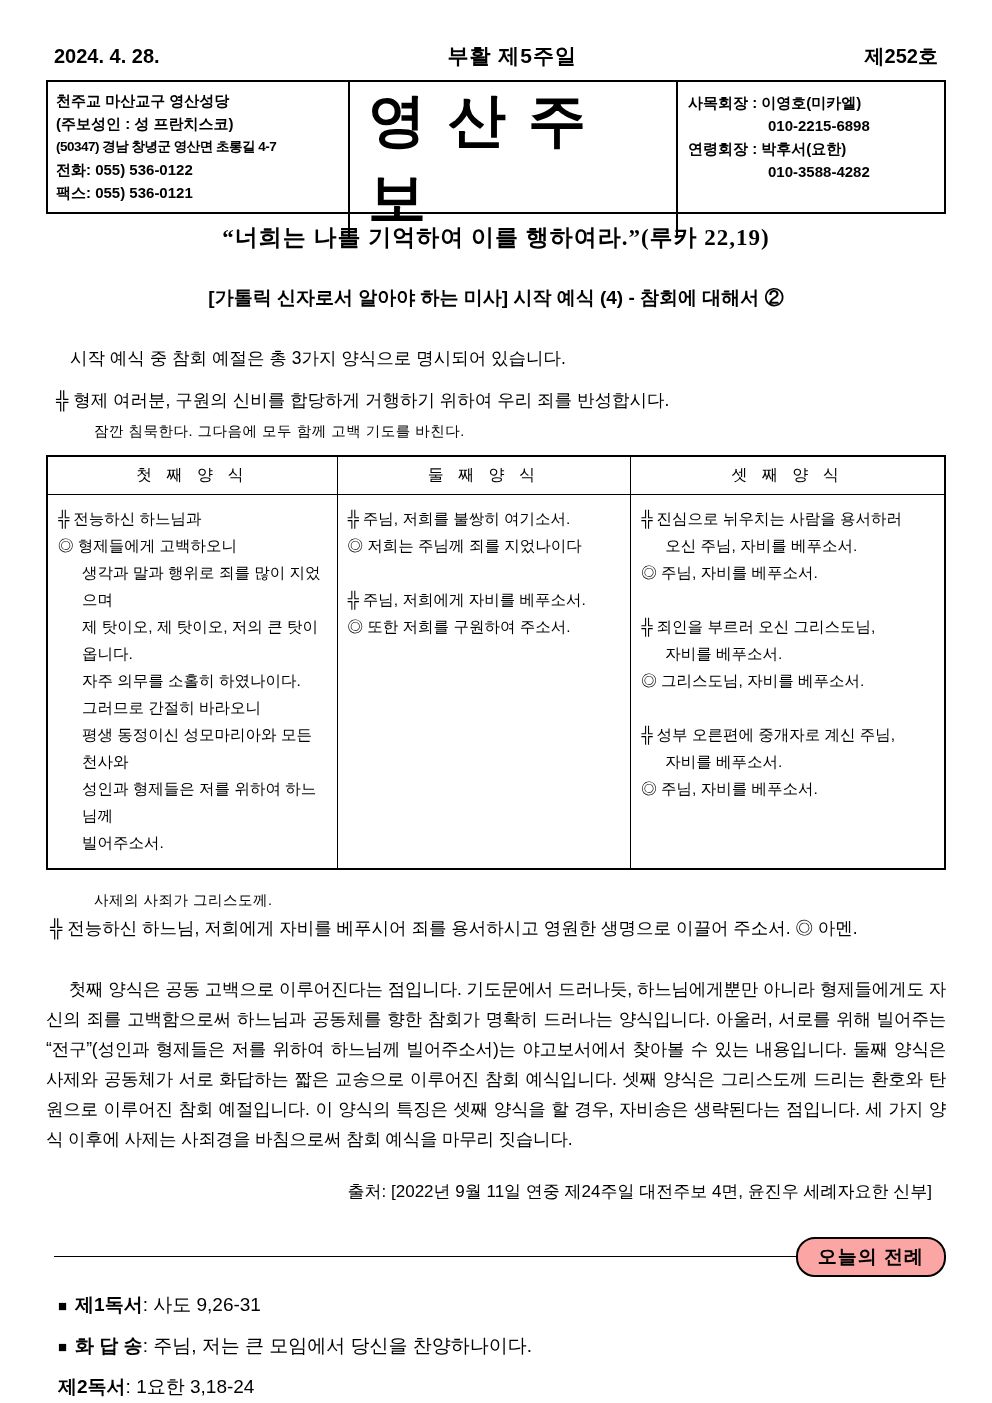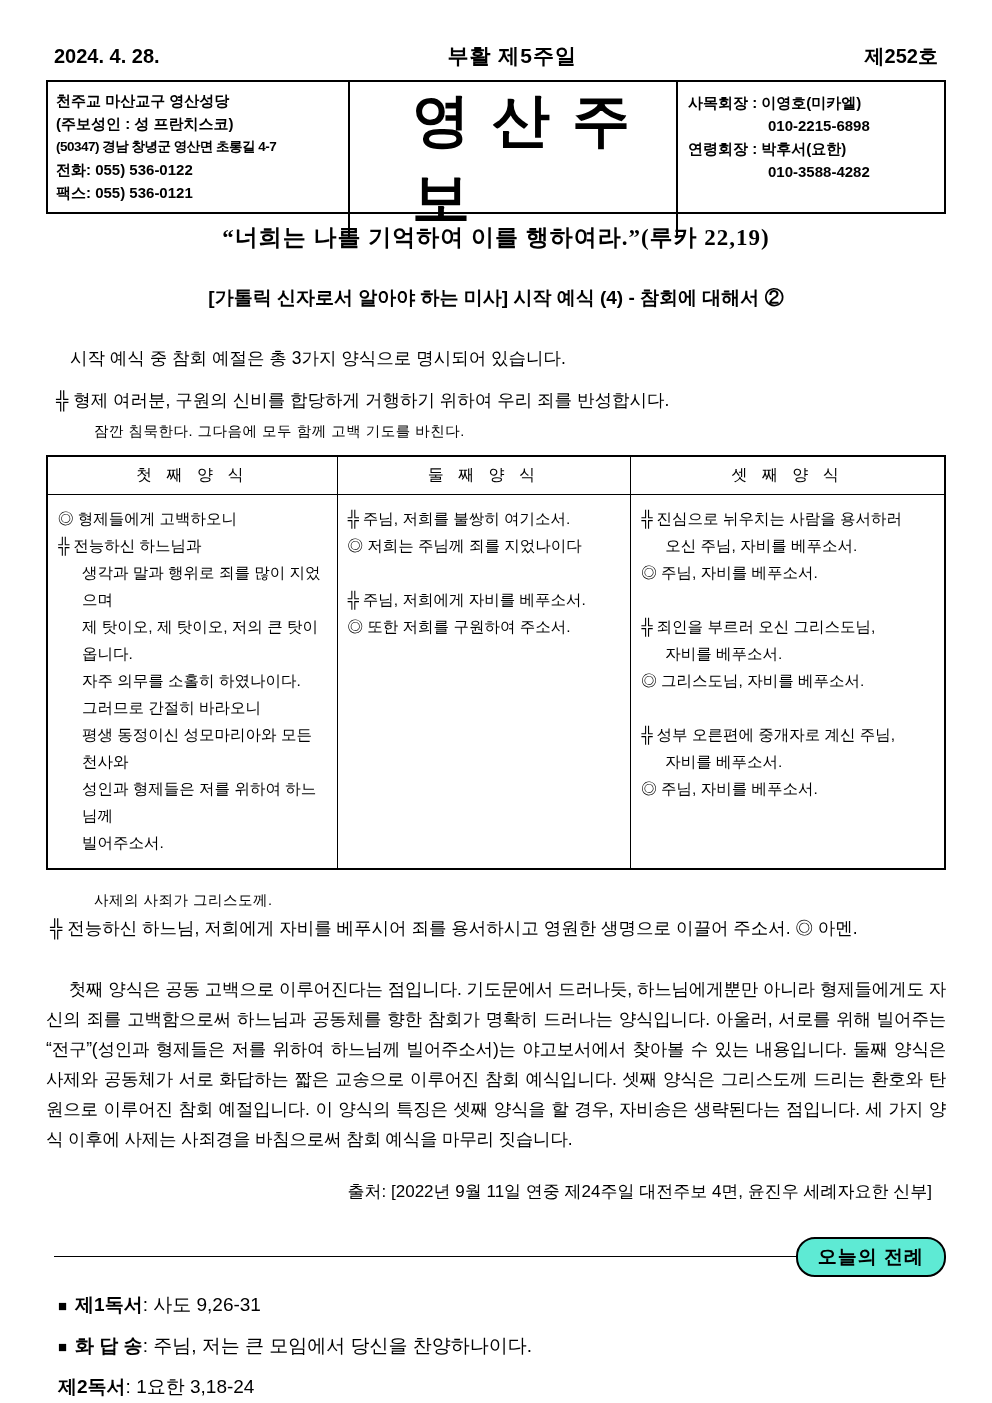--- a/index.html
+++ b/index.html
@@ -9,21 +9,21 @@
     font-family:"Liberation Sans",sans-serif;position:relative;overflow:hidden;
   }
   
   .topbar{display:flex;justify-content:space-between;align-items:baseline;font-weight:bold;font-size:20px;padding:0 8px;}
   .topbar .feast{font-size:21px;letter-spacing:1px;}
   
   .masthead{display:grid;grid-template-columns:302px 1fr 268px;border:2px solid #000;margin-top:10px;height:130px;}
   .m-left{border-right:2px solid #000;padding:7px 6px 5px 8px;font-weight:bold;font-size:15px;line-height:23px;white-space:nowrap;overflow:hidden;}
   .m-left .addr{font-size:13.5px;letter-spacing:-0.5px;}
   .m-center{display:flex;align-items:center;justify-content:center;
-    font-family:"DejaVu Serif","Liberation Serif",serif;font-weight:bold;font-size:58px;letter-spacing:22px;padding-left:18px;margin-left:44px;}
+    font-family:"DejaVu Serif","Liberation Serif",serif;font-weight:bold;font-size:58px;letter-spacing:22px;padding-left:18px;}
   .m-right{border-left:2px solid #000;padding:9px 4px 5px 10px;font-weight:bold;font-size:15px;line-height:23px;white-space:nowrap;overflow:hidden;}
   .m-right .phone{padding-left:80px;}
   
   .quote{margin-top:8px;text-align:center;font-family:"Liberation Serif","DejaVu Serif",serif;font-weight:bold;font-size:23px;letter-spacing:1px;}
   .article-title{margin-top:32px;text-align:center;font-weight:bold;font-size:19px;}
   
   .intro{margin-top:34px;font-size:17.5px;line-height:1.55;padding-left:10px;}
   .intro .l1{padding-left:14px;}
   .intro .l2{margin-top:15px;}
   .intro .rubric{font-size:14.5px;padding-left:38px;margin-top:6px;letter-spacing:0.5px;}
@@ -37,21 +37,21 @@
   
   .absolution{margin-top:20px;font-size:17.5px;line-height:1.5;}
   .absolution .rubric{font-size:14.5px;padding-left:48px;letter-spacing:0.5px;}
   .absolution .line{margin-top:4px;padding-left:4px;}
   
   .bodypara{margin-top:32px;font-size:17.5px;line-height:30px;text-align:justify;text-indent:1.3em;letter-spacing:-0.2px;}
   .source{margin-top:26px;text-align:right;font-size:17px;padding-right:14px;}
   
   .badge-row{position:relative;margin-top:34px;height:40px;}
   .badge-row .rule{position:absolute;left:8px;right:150px;top:19px;border-top:1.5px solid #000;}
-  .badge-pill{position:absolute;right:0;top:0;border:2px solid #000;border-radius:19px;background:#5eead4;
+  .badge-pill{position:absolute;right:0;top:0;border:2px solid #000;border-radius:19px;background:#fca5a5;
     padding:5px 20px;font-weight:bold;font-size:19px;letter-spacing:1px;}
   
   .readings{margin-top:14px;font-size:19px;padding-left:12px;}
   .r-line{margin-top:15px;display:flex;align-items:baseline;}
   .r-bullet{font-size:15px;margin-right:8px;}
   .r-label{font-weight:bold;}
 </style>
 </head>
 <body>
 
@@ -89,22 +89,22 @@
     <div class="l2">╬ 형제 여러분, 구원의 신비를 합당하게 거행하기 위하여 우리 죄를 반성합시다.</div>
     <div class="rubric">잠깐 침묵한다. 그다음에 모두 함께 고백 기도를 바친다.</div>
   </div>
 
   <div class="forms">
     <div class="f-head">첫 째  양 식</div>
     <div class="f-head mid">둘 째  양 식</div>
     <div class="f-head">셋 째  양 식</div>
 
     <div class="f-cell">
+      <div>╬ 전능하신 하느님과</div>
       <div>◎ 형제들에게 고백하오니</div>
-      <div>╬ 전능하신 하느님과</div>
       <div class="cont">생각과 말과 행위로 죄를 많이 지었으며</div>
       <div class="cont">제 탓이오, 제 탓이오, 저의 큰 탓이옵니다.</div>
       <div class="cont">자주 의무를 소홀히 하였나이다.</div>
       <div class="cont">그러므로 간절히 바라오니</div>
       <div class="cont">평생 동정이신 성모마리아와 모든 천사와</div>
       <div class="cont">성인과 형제들은 저를 위하여 하느님께</div>
       <div class="cont">빌어주소서.</div>
     </div>
 
     <div class="f-cell mid">

